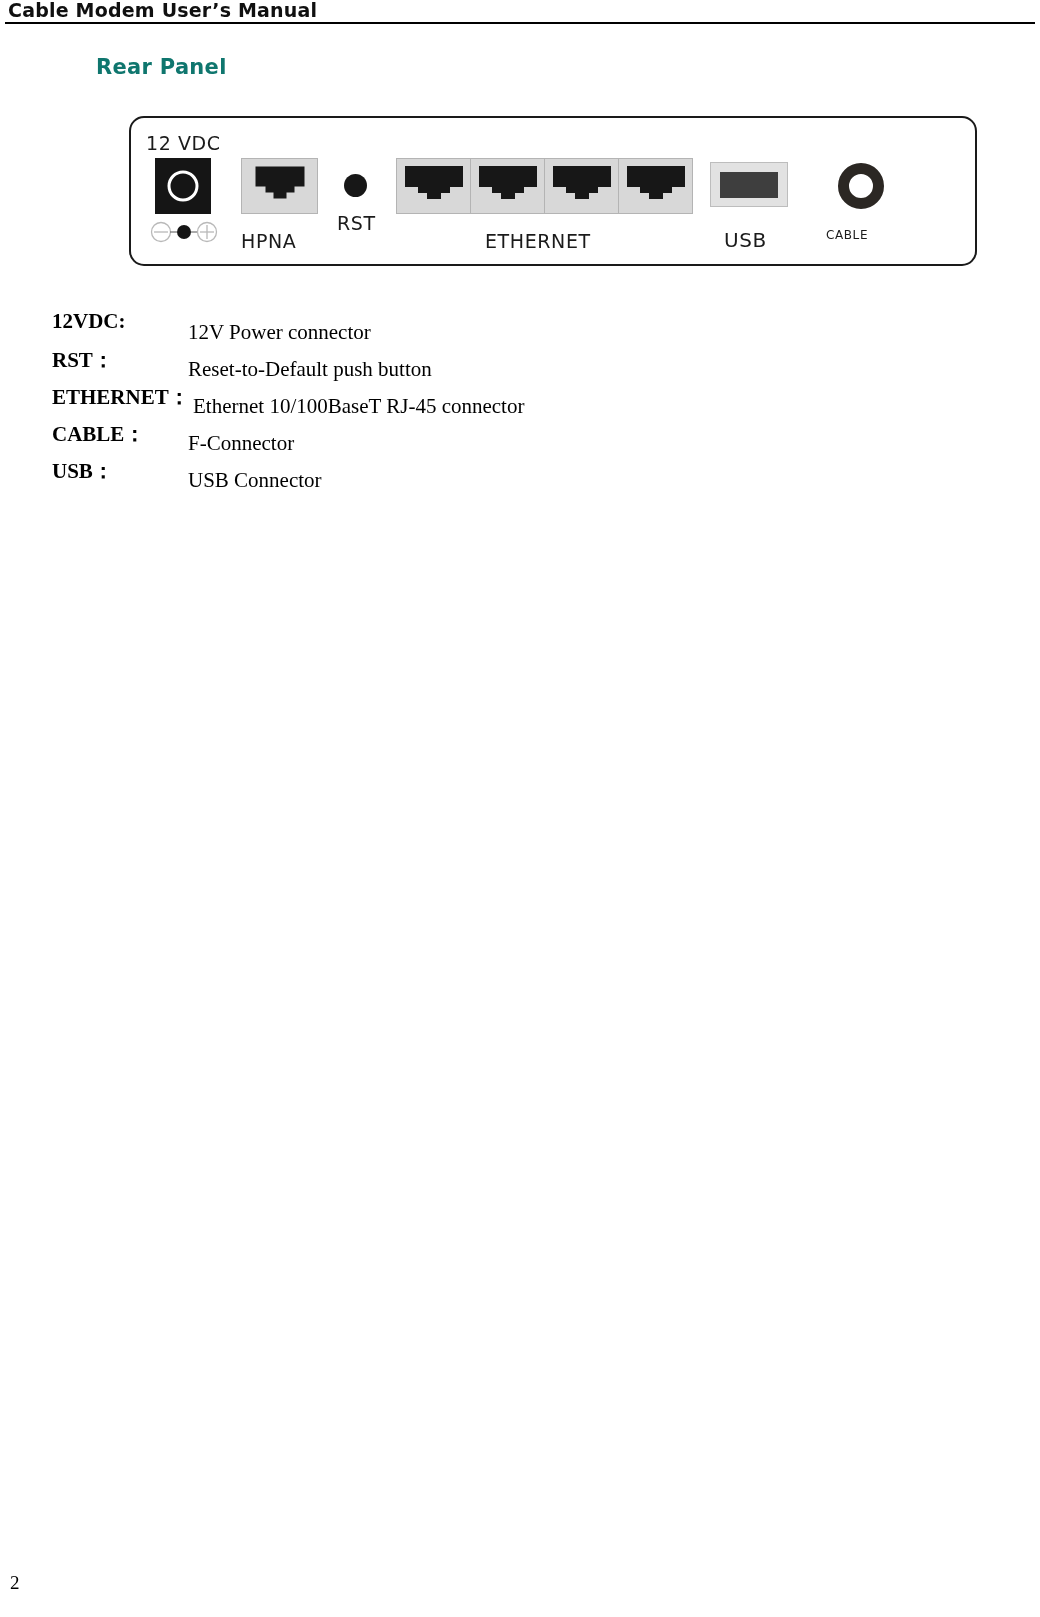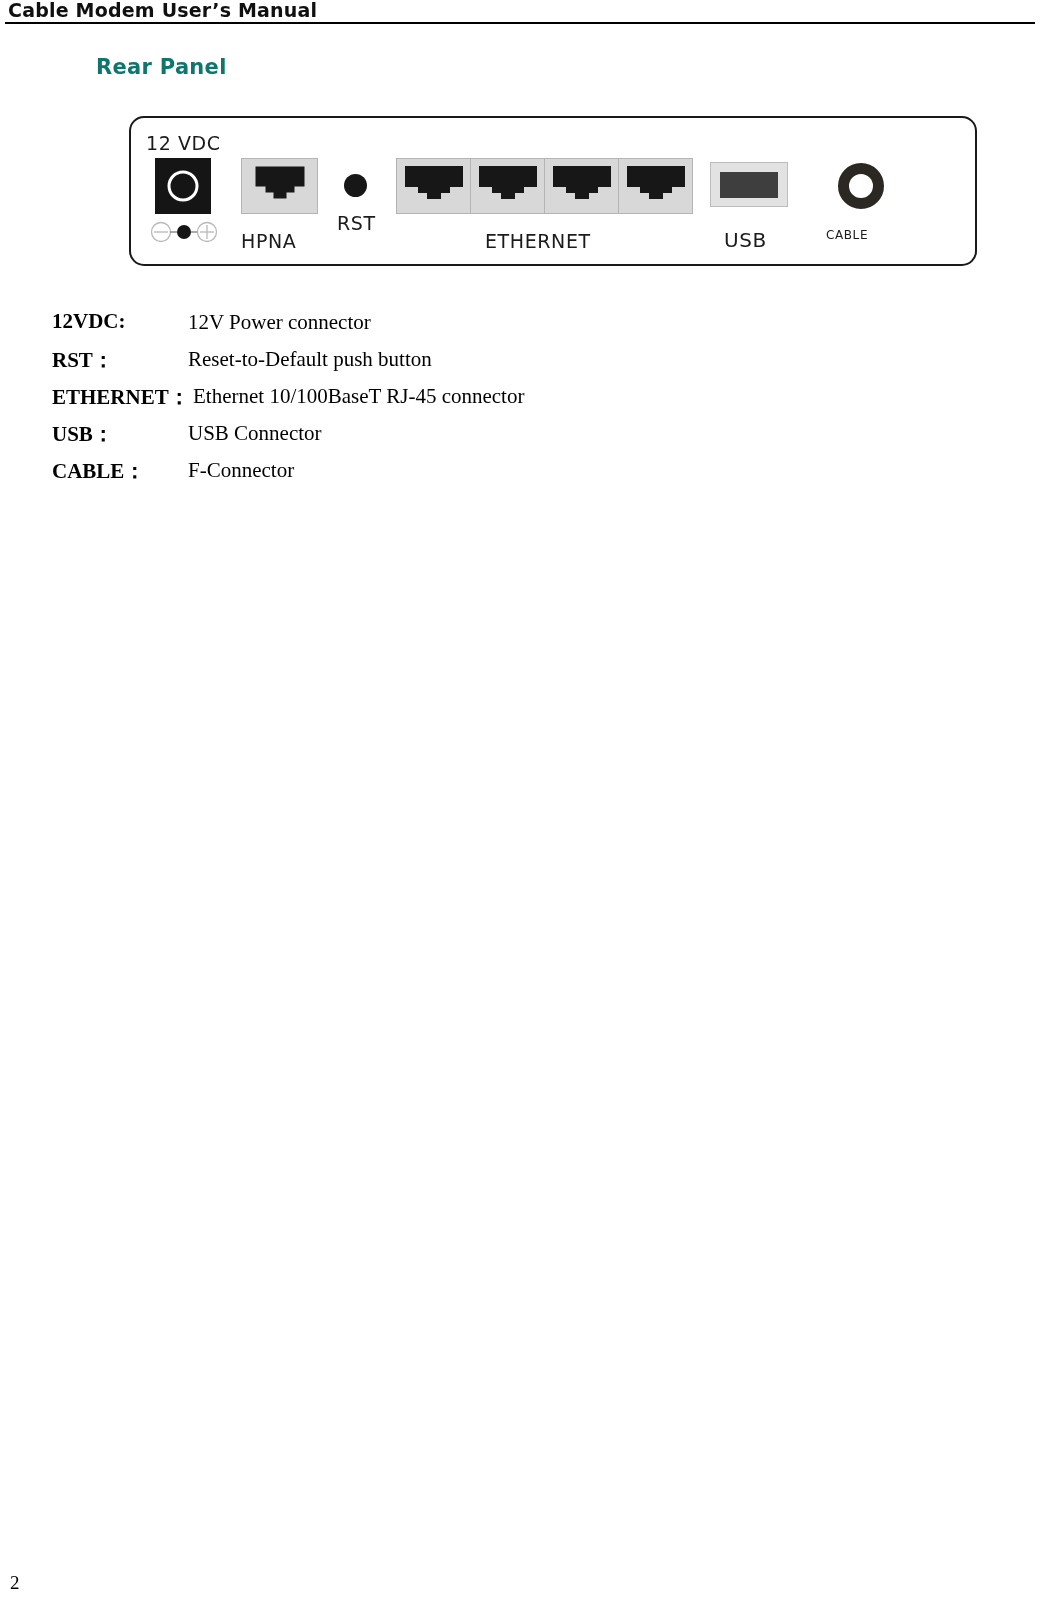--- a/index.html
+++ b/index.html
@@ -232,21 +232,21 @@
     top: 0;
     font-family: "Liberation Serif", serif;
     font-size: 21px;
     font-weight: bold;
     white-space: nowrap;
     color: #000000;
   }
   .def-desc {
     position: absolute;
     left: 136px;
-    top: 1px;
+    top: 11px;
     font-family: "Liberation Serif", serif;
     font-size: 21px;
     white-space: nowrap;
     color: #000000;
   }
   .def-row.wide .def-desc { left: 141px; }
 
   
   .page-number {
     position: absolute;
@@ -348,22 +348,22 @@
   </div>
   <div class="def-row">
     <span class="def-term">RST：</span>
     <span class="def-desc">Reset-to-Default push button</span>
   </div>
   <div class="def-row wide">
     <span class="def-term">ETHERNET：</span>
     <span class="def-desc">Ethernet 10/100BaseT RJ-45 connector</span>
   </div>
   <div class="def-row">
+    <span class="def-term">CABLE：</span>
+    <span class="def-desc">F-Connector</span>
+  </div>
+  <div class="def-row">
     <span class="def-term">USB：</span>
     <span class="def-desc">USB Connector</span>
   </div>
-  <div class="def-row">
-    <span class="def-term">CABLE：</span>
-    <span class="def-desc">F-Connector</span>
-  </div>
 </div>
 
 <div class="page-number">2</div>
 
 </body></html>

